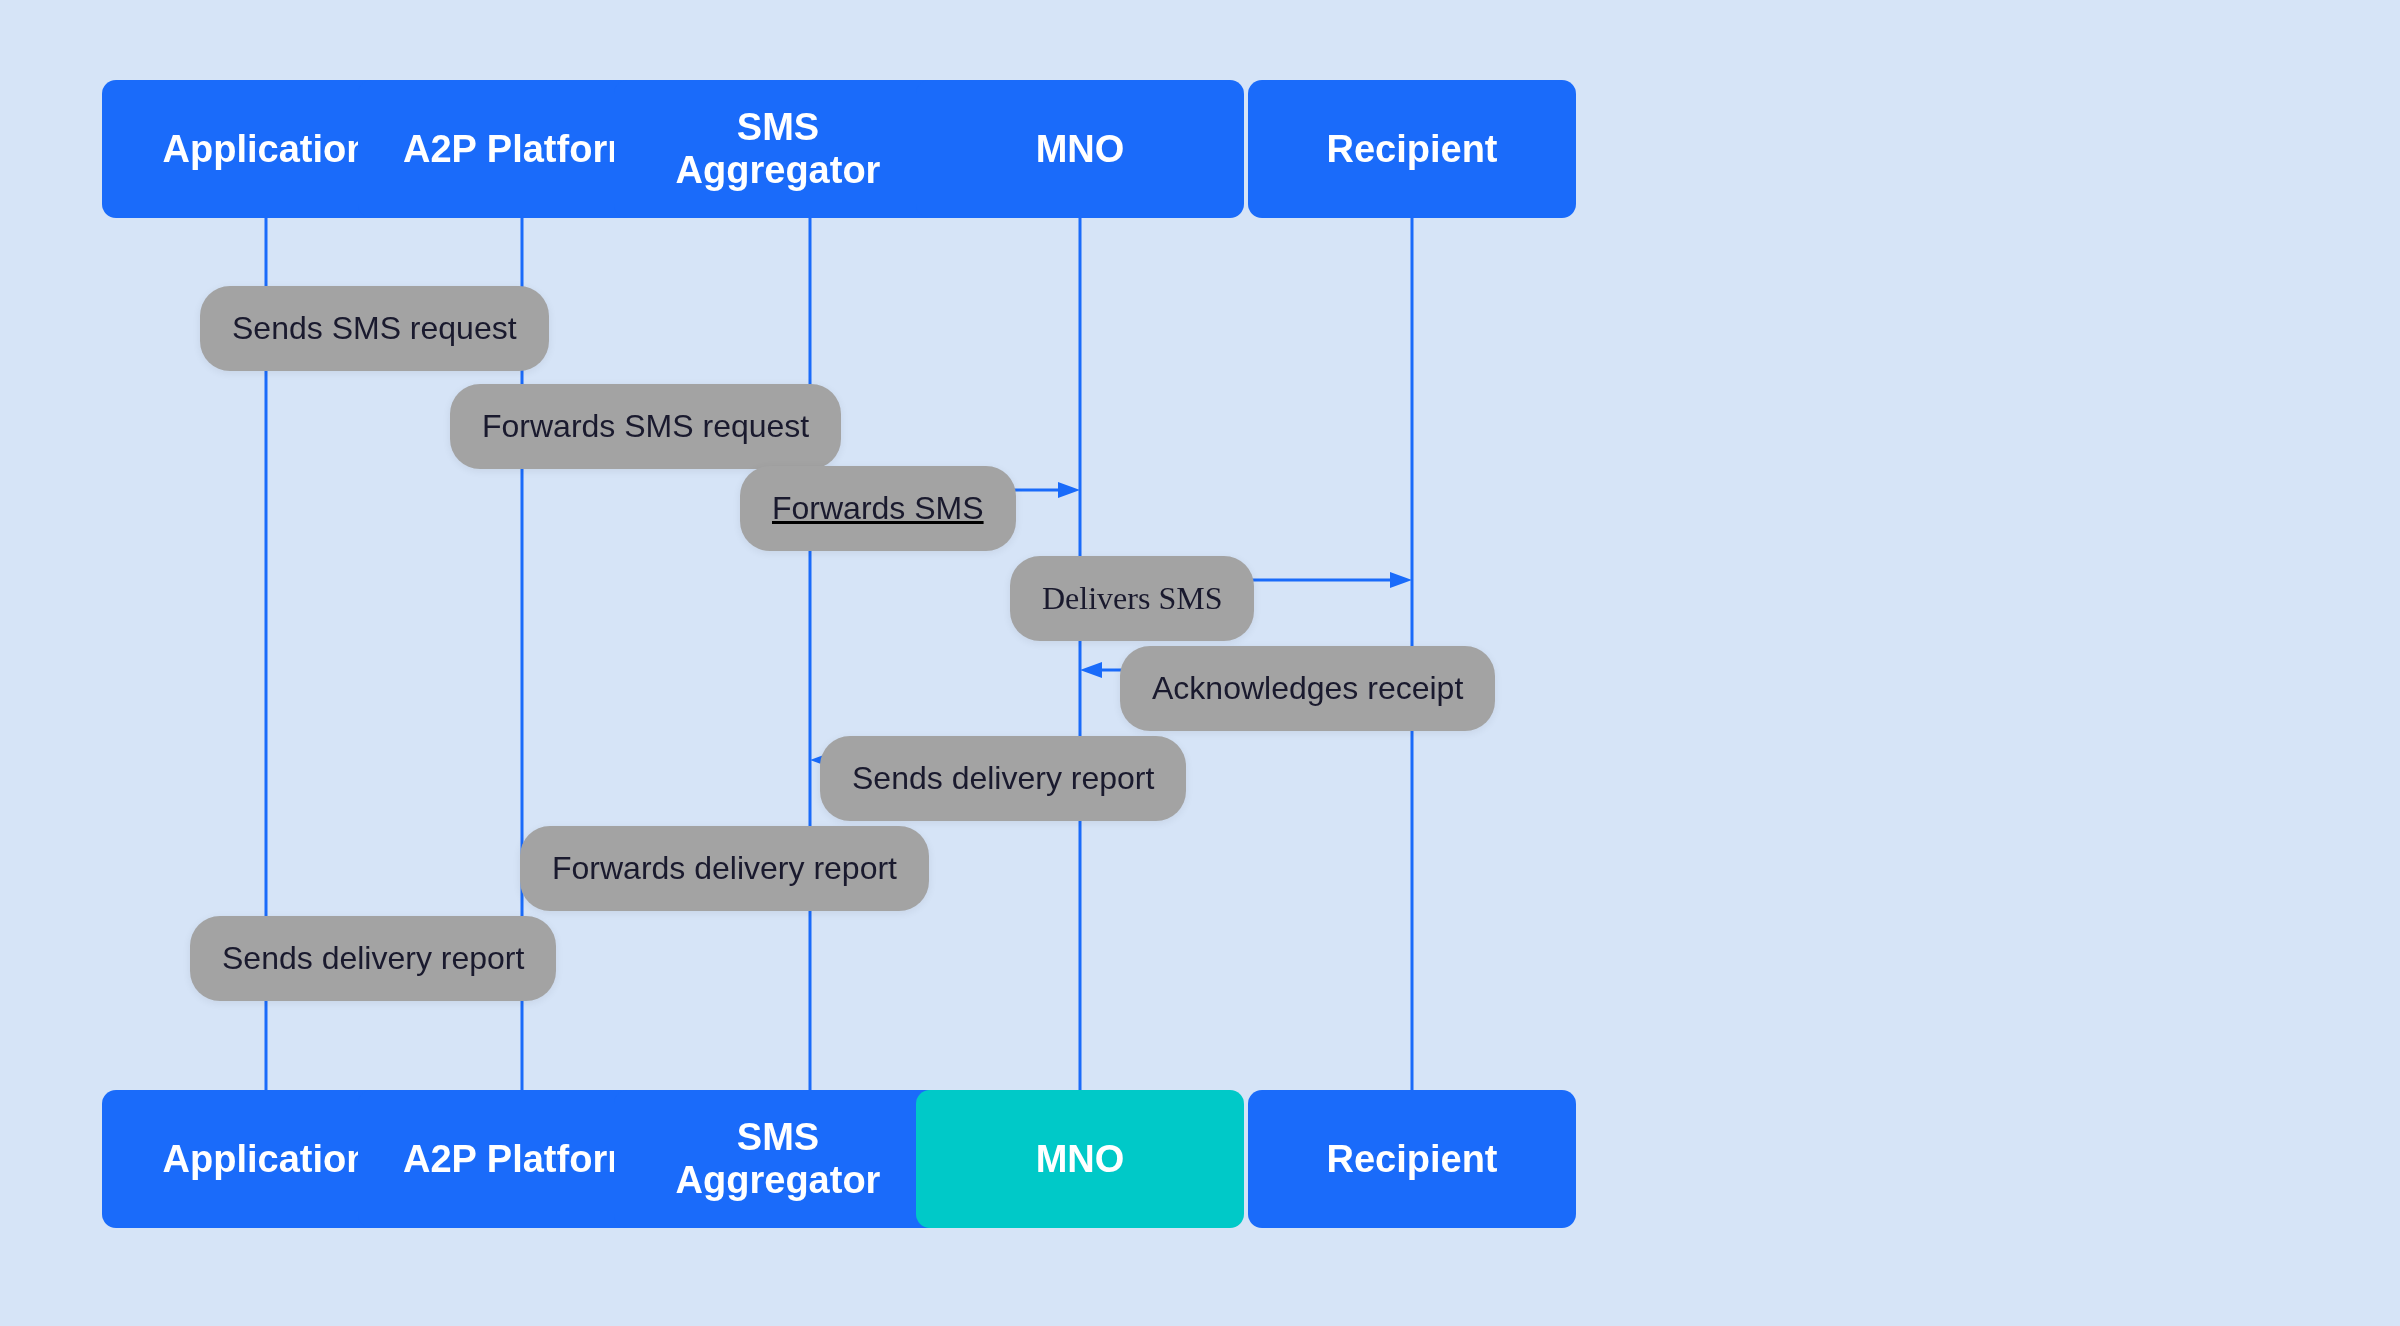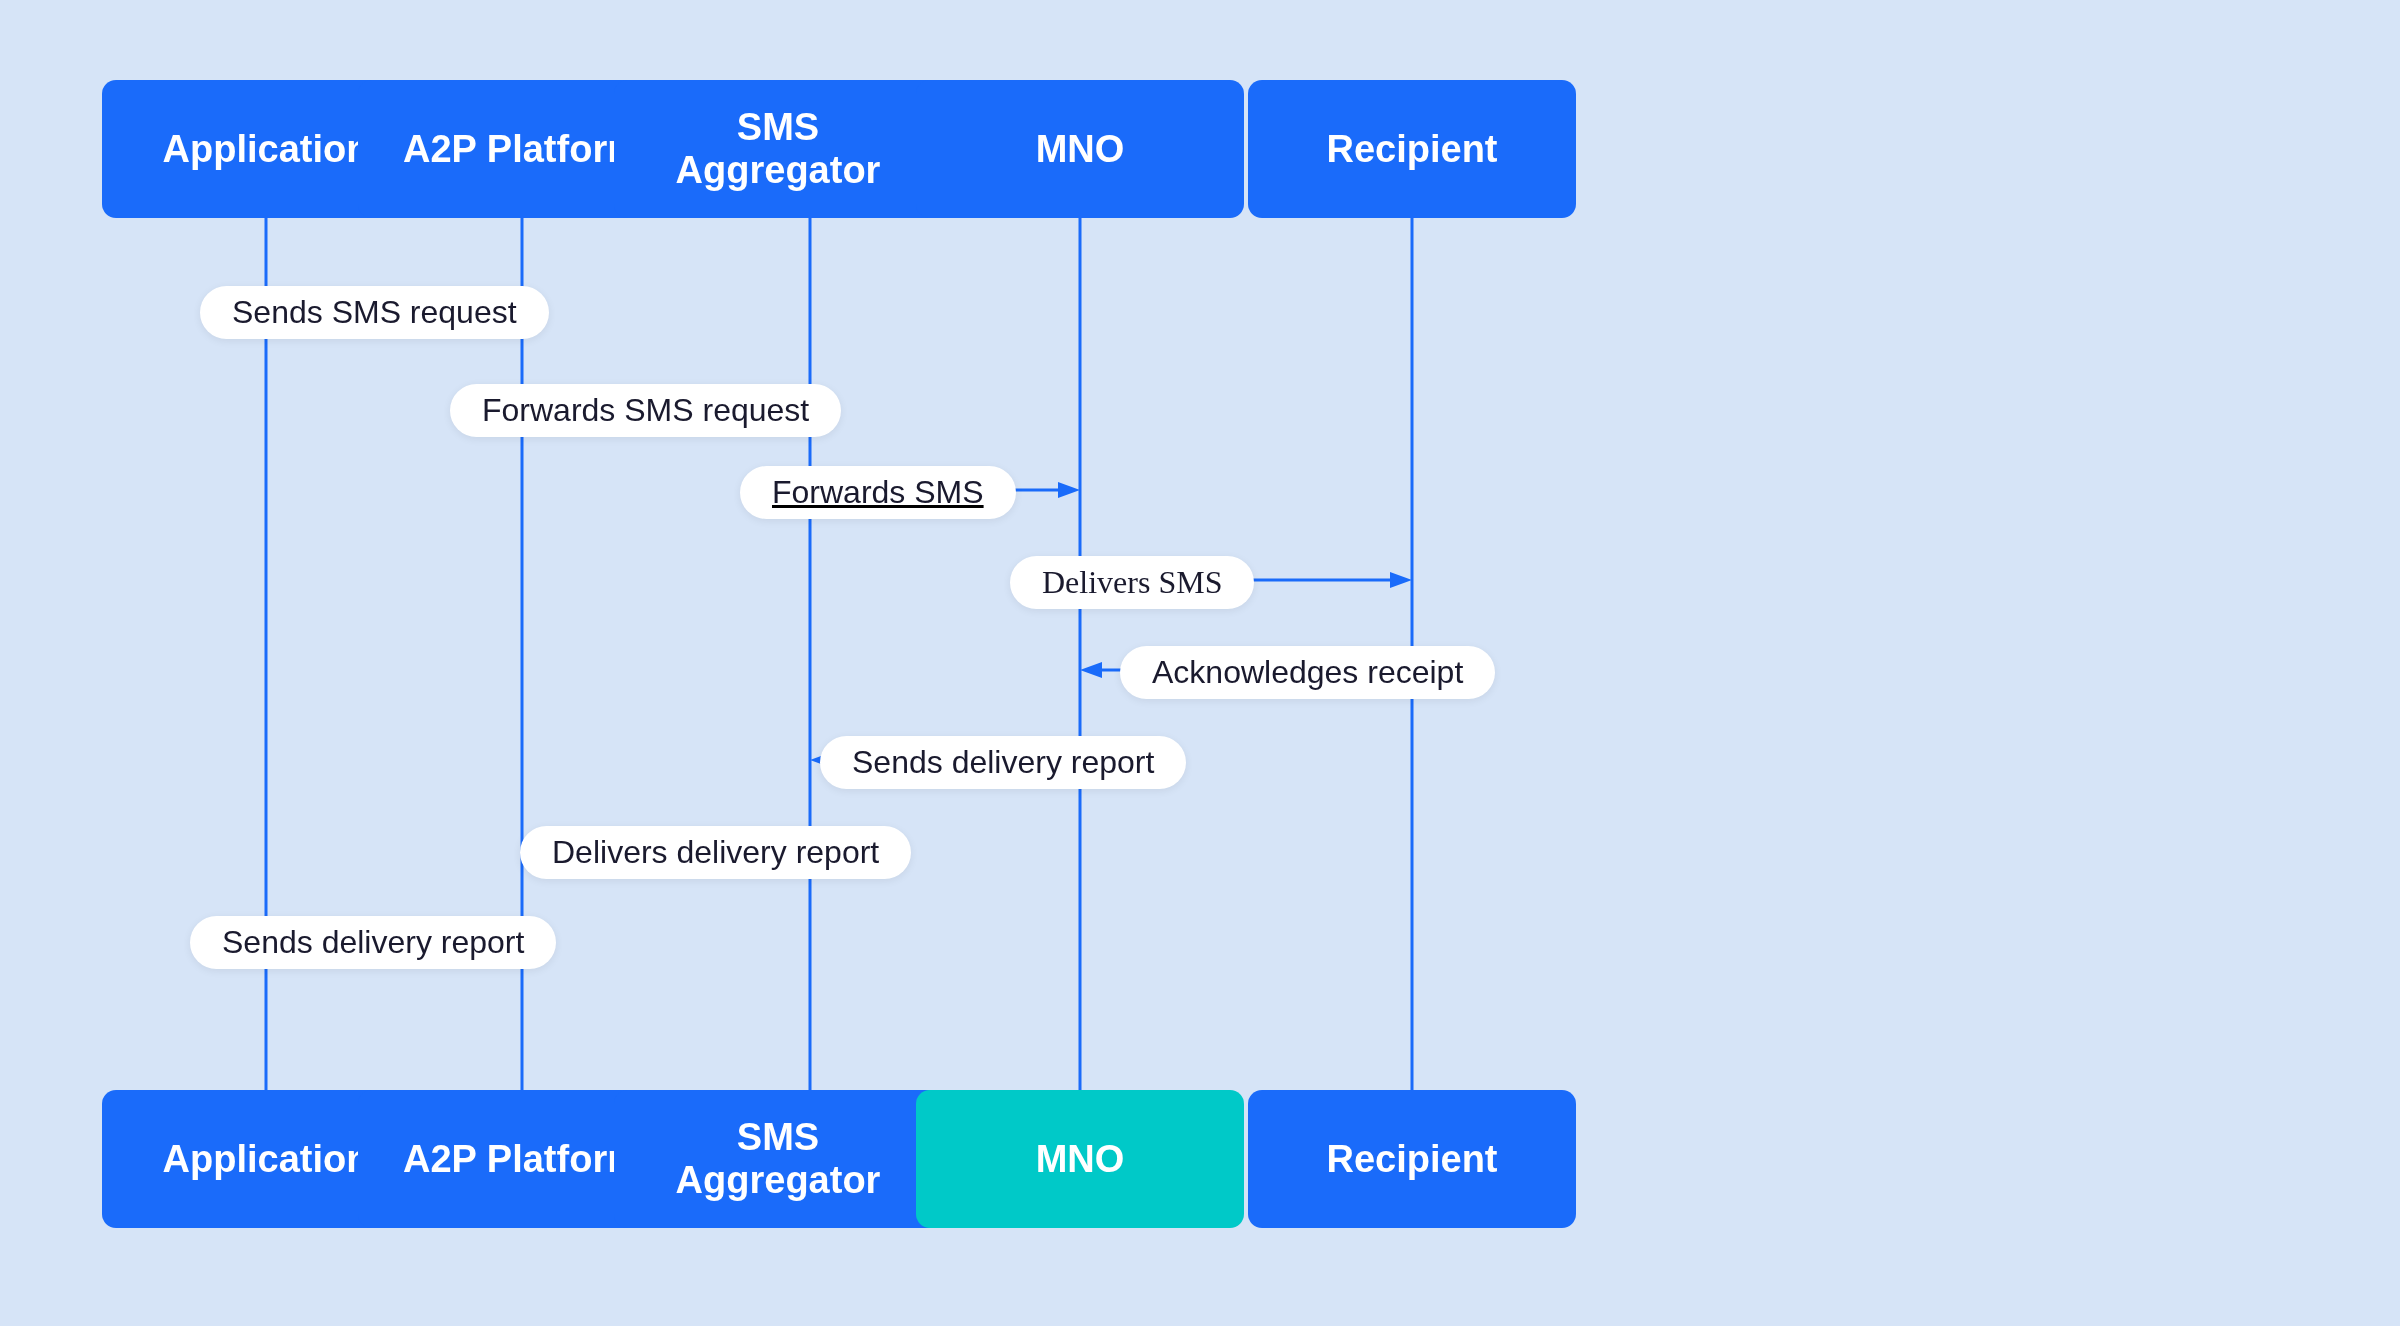--- a/index.html
+++ b/index.html
@@ -34,23 +34,23 @@
       padding: 10px 20px;
       width: 328px;
       height: 138px;
     }
 
     .actor-box.teal {
       background: #00c9c8;
     }
 
     .message-label {
-      background: #ffffff;
+      background: #a3a3a3;
       border-radius: 30px;
-      padding: 8px 32px;
+      padding: 24px 32px;
       font-size: 32px;
       color: #1a1a2e;
       white-space: nowrap;
       box-shadow: 0 2px 8px rgba(0,0,0,0.07);
     }
 
     
     .lifelines-svg {
       position: absolute;
       top: 0;
@@ -152,20 +152,20 @@
 
   <div style="position:absolute; left:1120px; top:646px;">
     <div class="message-label">Acknowledges receipt</div>
   </div>
 
   <div style="position:absolute; left:820px; top:736px;">
     <div class="message-label">Sends delivery report</div>
   </div>
 
   <div style="position:absolute; left:520px; top:826px;">
-    <div class="message-label">Delivers delivery report</div>
+    <div class="message-label">Forwards delivery report</div>
   </div>
 
   <div style="position:absolute; left:190px; top:916px;">
     <div class="message-label">Sends delivery report</div>
   </div>
 
 </div>
 
 </body></html>

